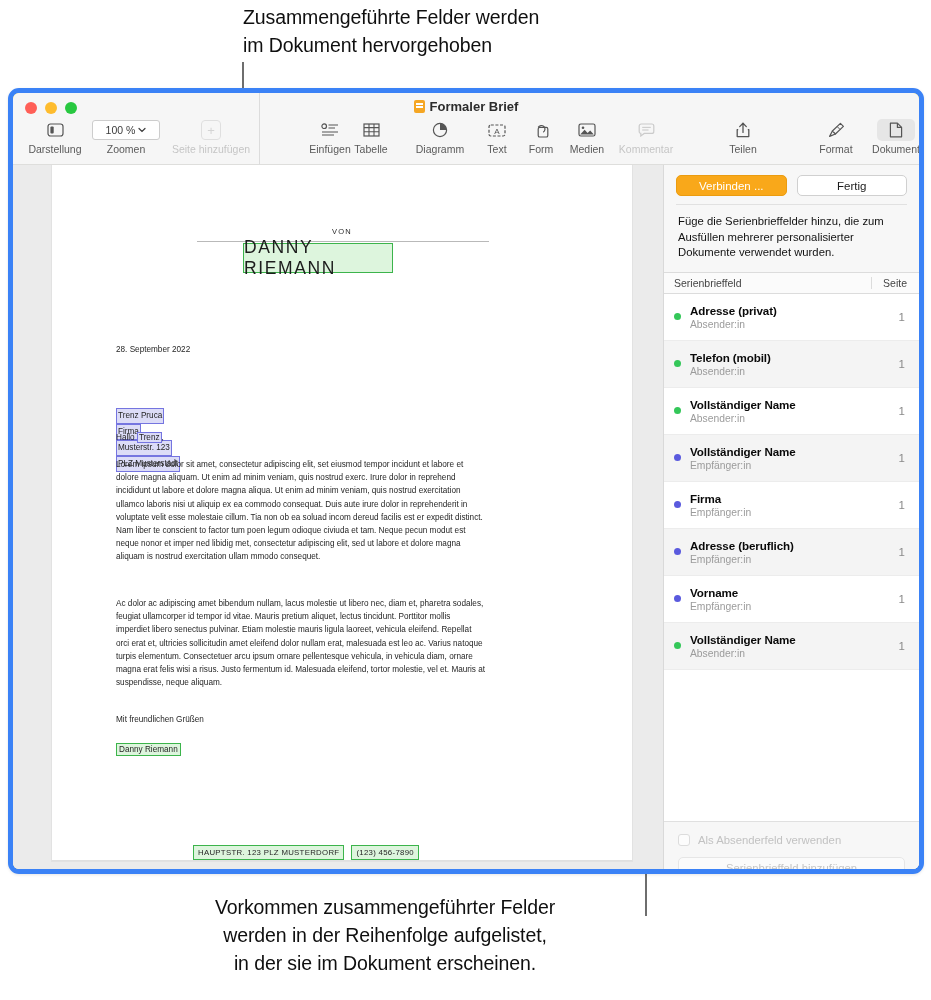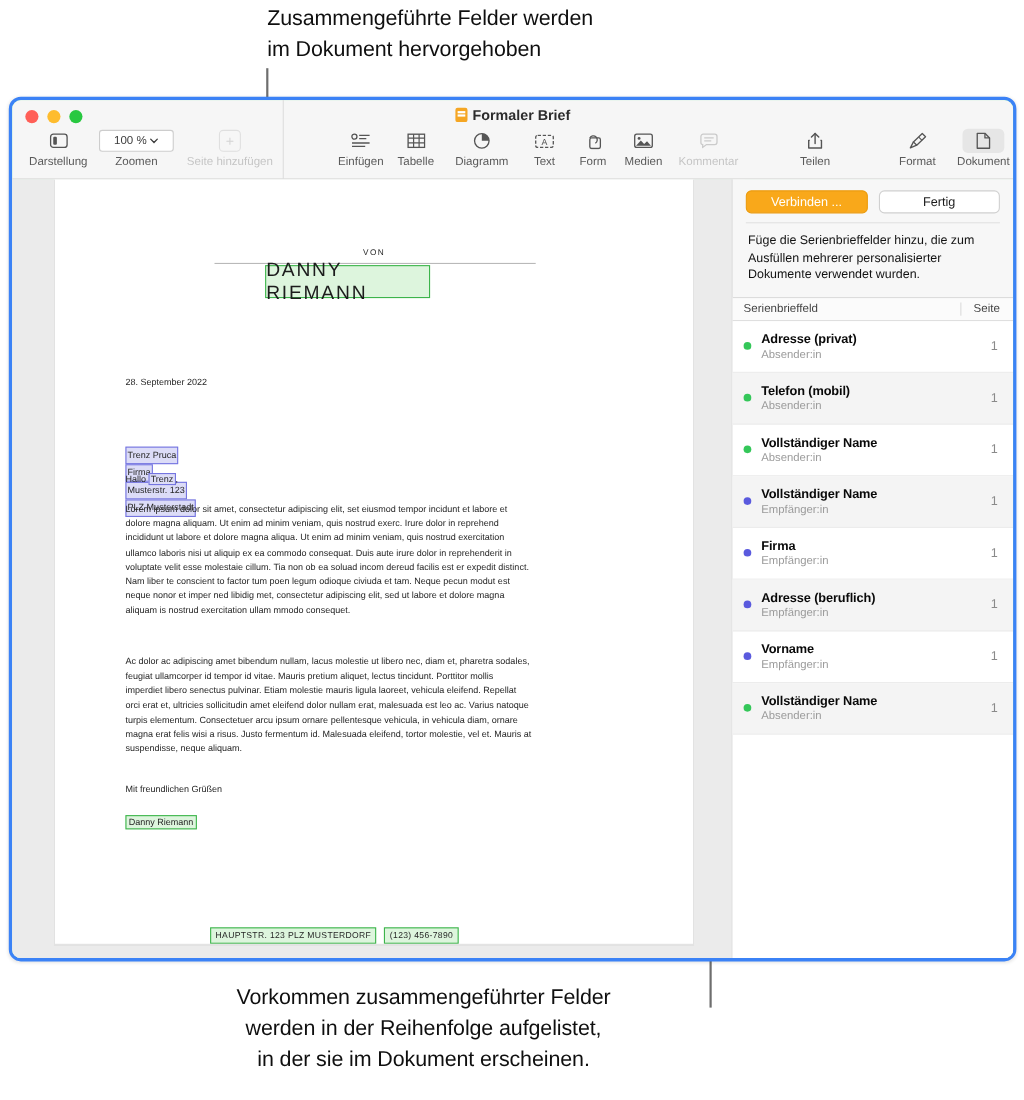--- a/index.html
+++ b/index.html
@@ -22,22 +22,22 @@
   }
   #caption-top { left: 243px; top: 3px; text-align: left; }
   #caption-bottom { left: 130px; top: 893px; width: 510px; text-align: center; }
   .ln-v { position: absolute; width: 2px; background: #6e6e6e; }
   .ln-h { position: absolute; height: 2px; background: #6e6e6e; }
 
   
   .window {
     position: absolute; left: 8px; top: 88px;
     width: 916px; height: 786px;
-    background: #86efac;
-    border: 3px solid #3b82f6;
+    background: #fde047;
+    border: 5px solid #3b82f6;
     border-radius: 11px;
     overflow: hidden;
     box-shadow: 0 1px 3px rgba(0,0,0,.10);
   }
 
   
   .toolbar {
     position: relative;
     height: 72px;
     background: #f6f6f6;
@@ -261,21 +261,21 @@
                 <circle cx="3.2" cy="3.2" r="2.3" fill="none" stroke="#555" stroke-width="1.2"></circle>
                 <line x1="7.5" y1="2" x2="17" y2="2" stroke="#555" stroke-width="1.2"></line>
                 <line x1="7.5" y1="5" x2="14" y2="5" stroke="#555" stroke-width="1.2"></line>
                 <line x1="1" y1="9" x2="17" y2="9" stroke="#555" stroke-width="1.2"></line>
                 <line x1="1" y1="12" x2="13" y2="12" stroke="#555" stroke-width="1.2"></line>
               </svg>
           </div>
           <div class="lbl">Einfügen</div>
         </div>
 
-        <div class="tb" style="left:339px;">
+        <div class="tb" style="left:330px;">
           <div class="glyph">
             <svg width="17" height="14" viewBox="0 0 17 14">
                 <rect x="1" y="1" width="15" height="12" fill="none" stroke="#555" stroke-width="1.2"></rect>
                 <line x1="1" y1="4.6" x2="16" y2="4.6" stroke="#555" stroke-width="1.1"></line>
                 <line x1="1" y1="8.8" x2="16" y2="8.8" stroke="#555" stroke-width="1.1"></line>
                 <line x1="6" y1="1" x2="6" y2="13" stroke="#555" stroke-width="1.1"></line>
                 <line x1="11" y1="1" x2="11" y2="13" stroke="#555" stroke-width="1.1"></line>
               </svg>
           </div>
           <div class="lbl">Tabelle</div>
@@ -480,17 +480,24 @@
               <div class="bullet" style="background:#34c759"></div>
               <div class="txt">
                 <div class="t1">Vollständiger Name</div>
                 <div class="t2">Absender:in</div>
               </div>
               <div class="pg">1</div>
             </div>
           </div>
         <div class="rows-fill"></div>
 
+        <div class="insp-foot">
+          <div class="chk-line">
+            <div class="chk"></div>
+            <span>Als Absenderfeld verwenden</span>
+          </div>
+          <div class="add-btn">Serienbrieffeld hinzufügen</div>
+        </div>
       </div>
 
     </div>
   </div>
 </div>
 
 </body></html>

